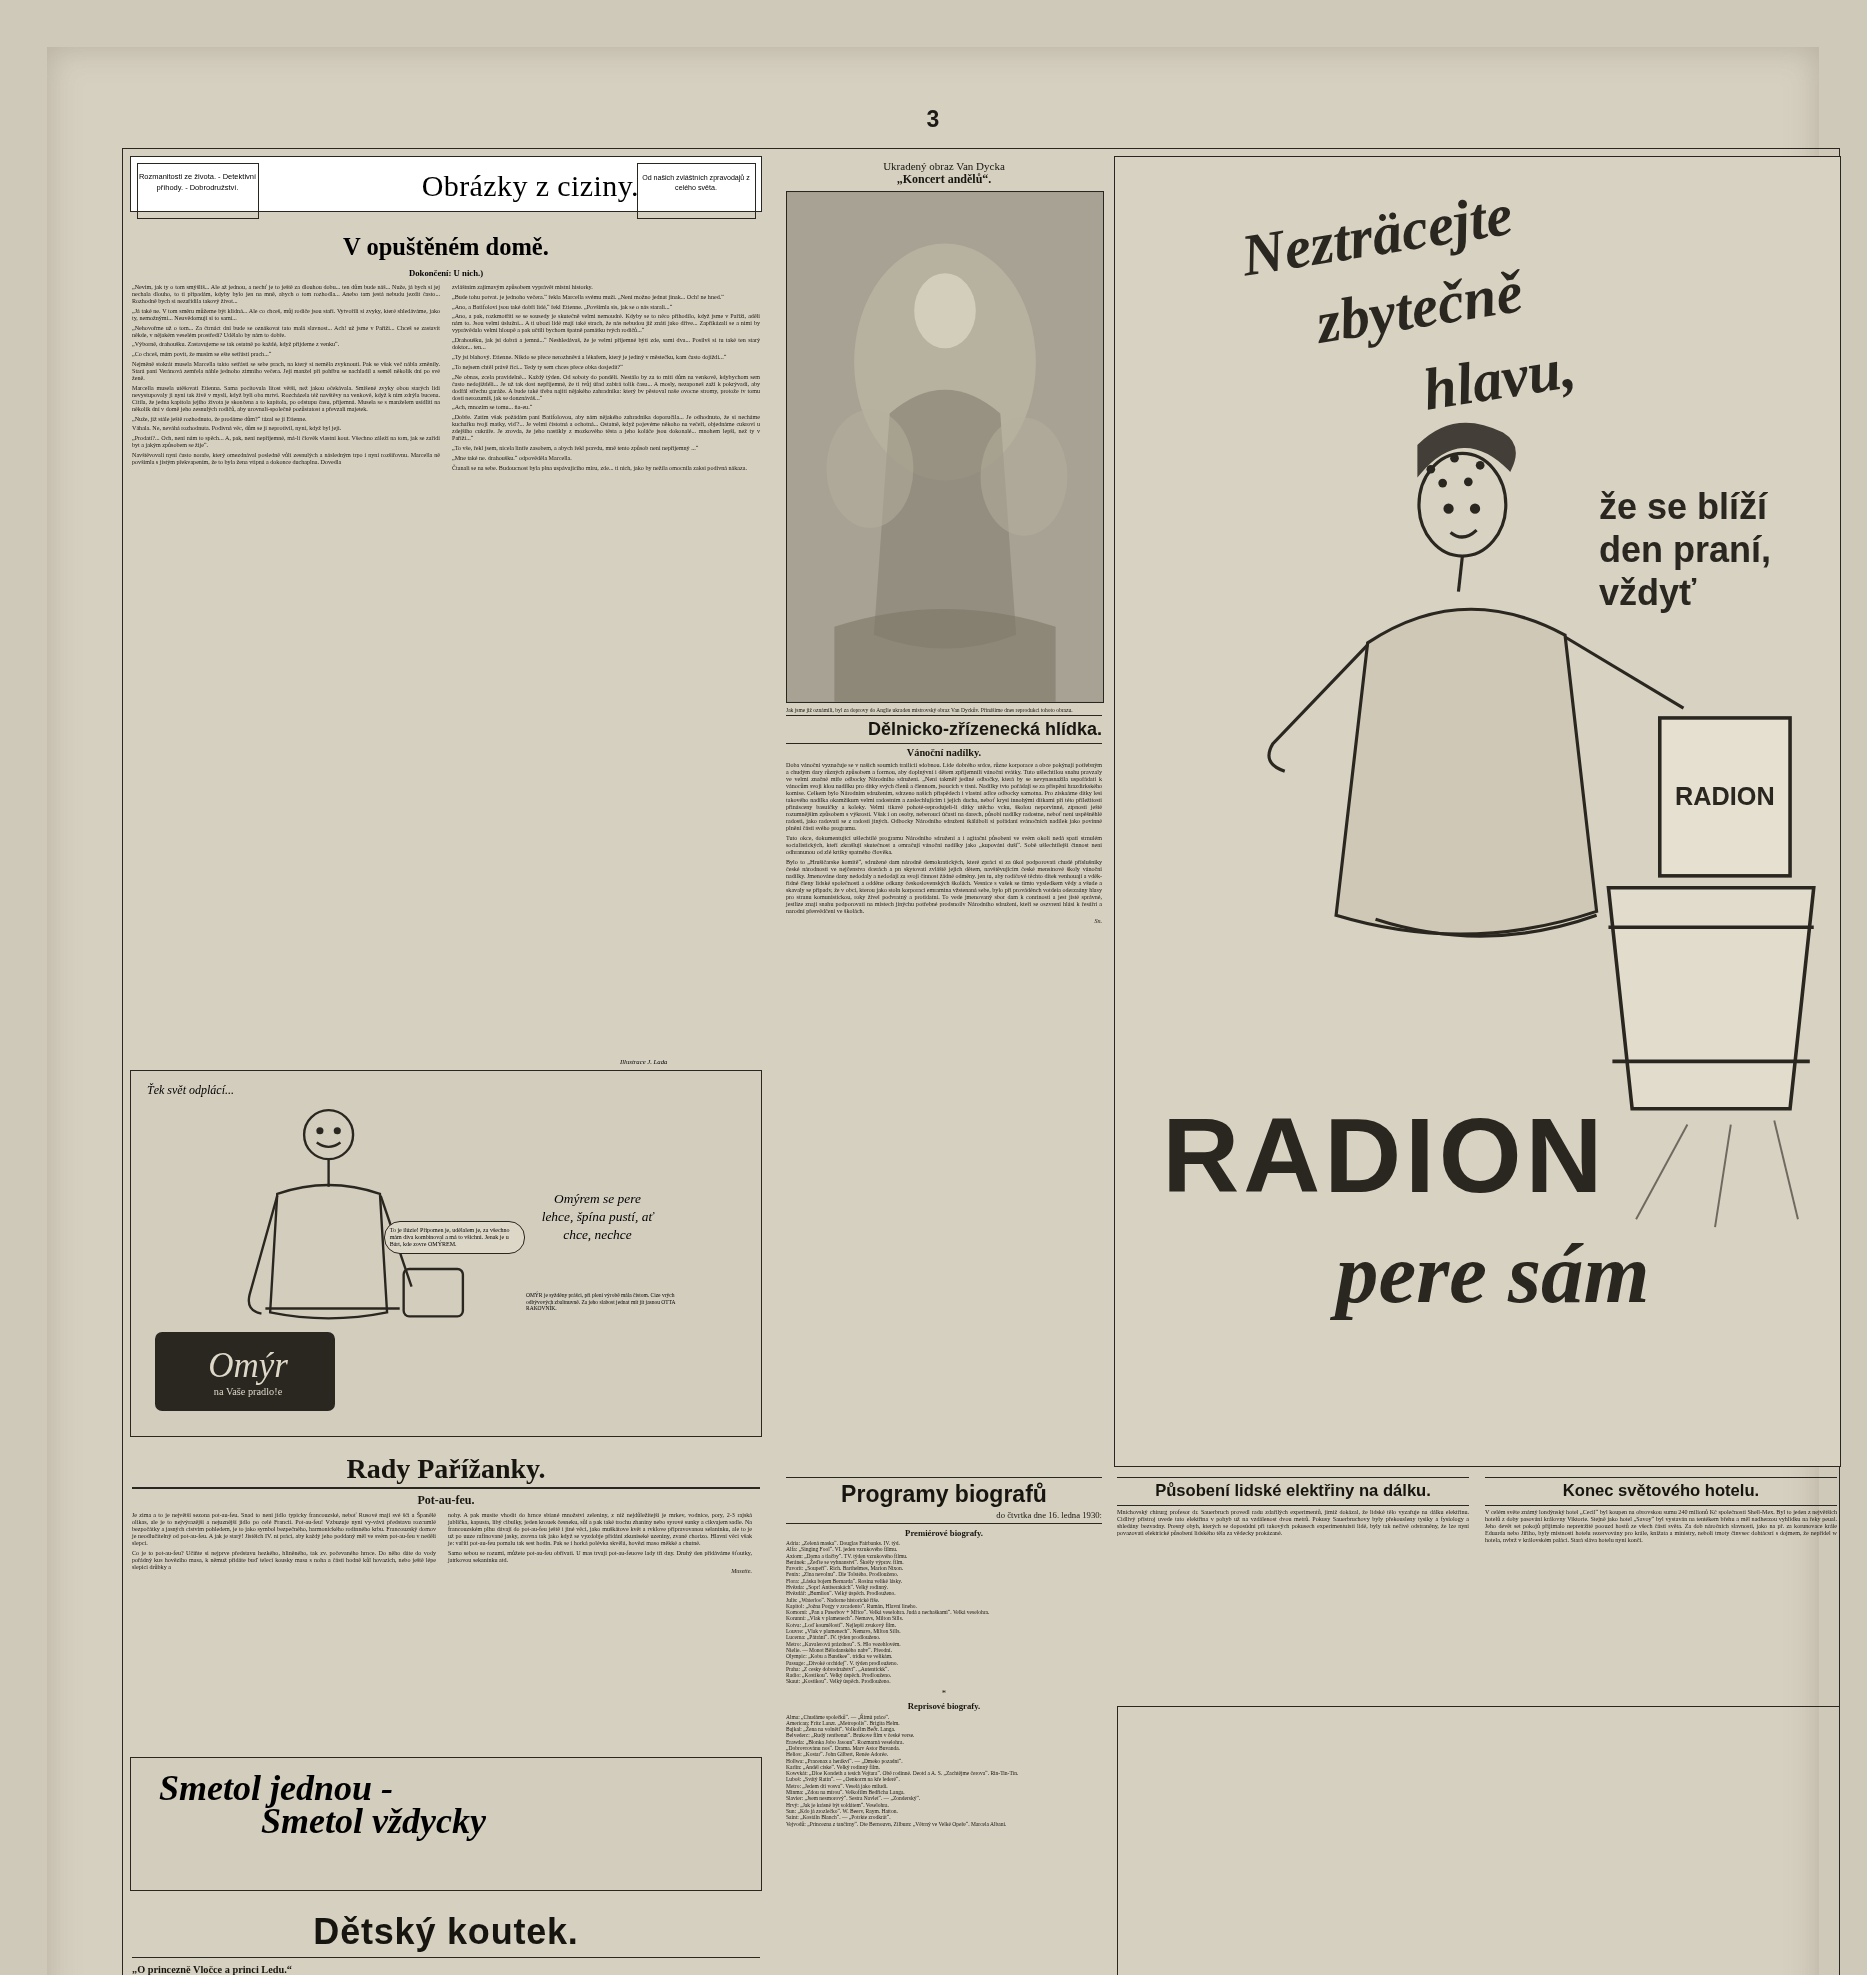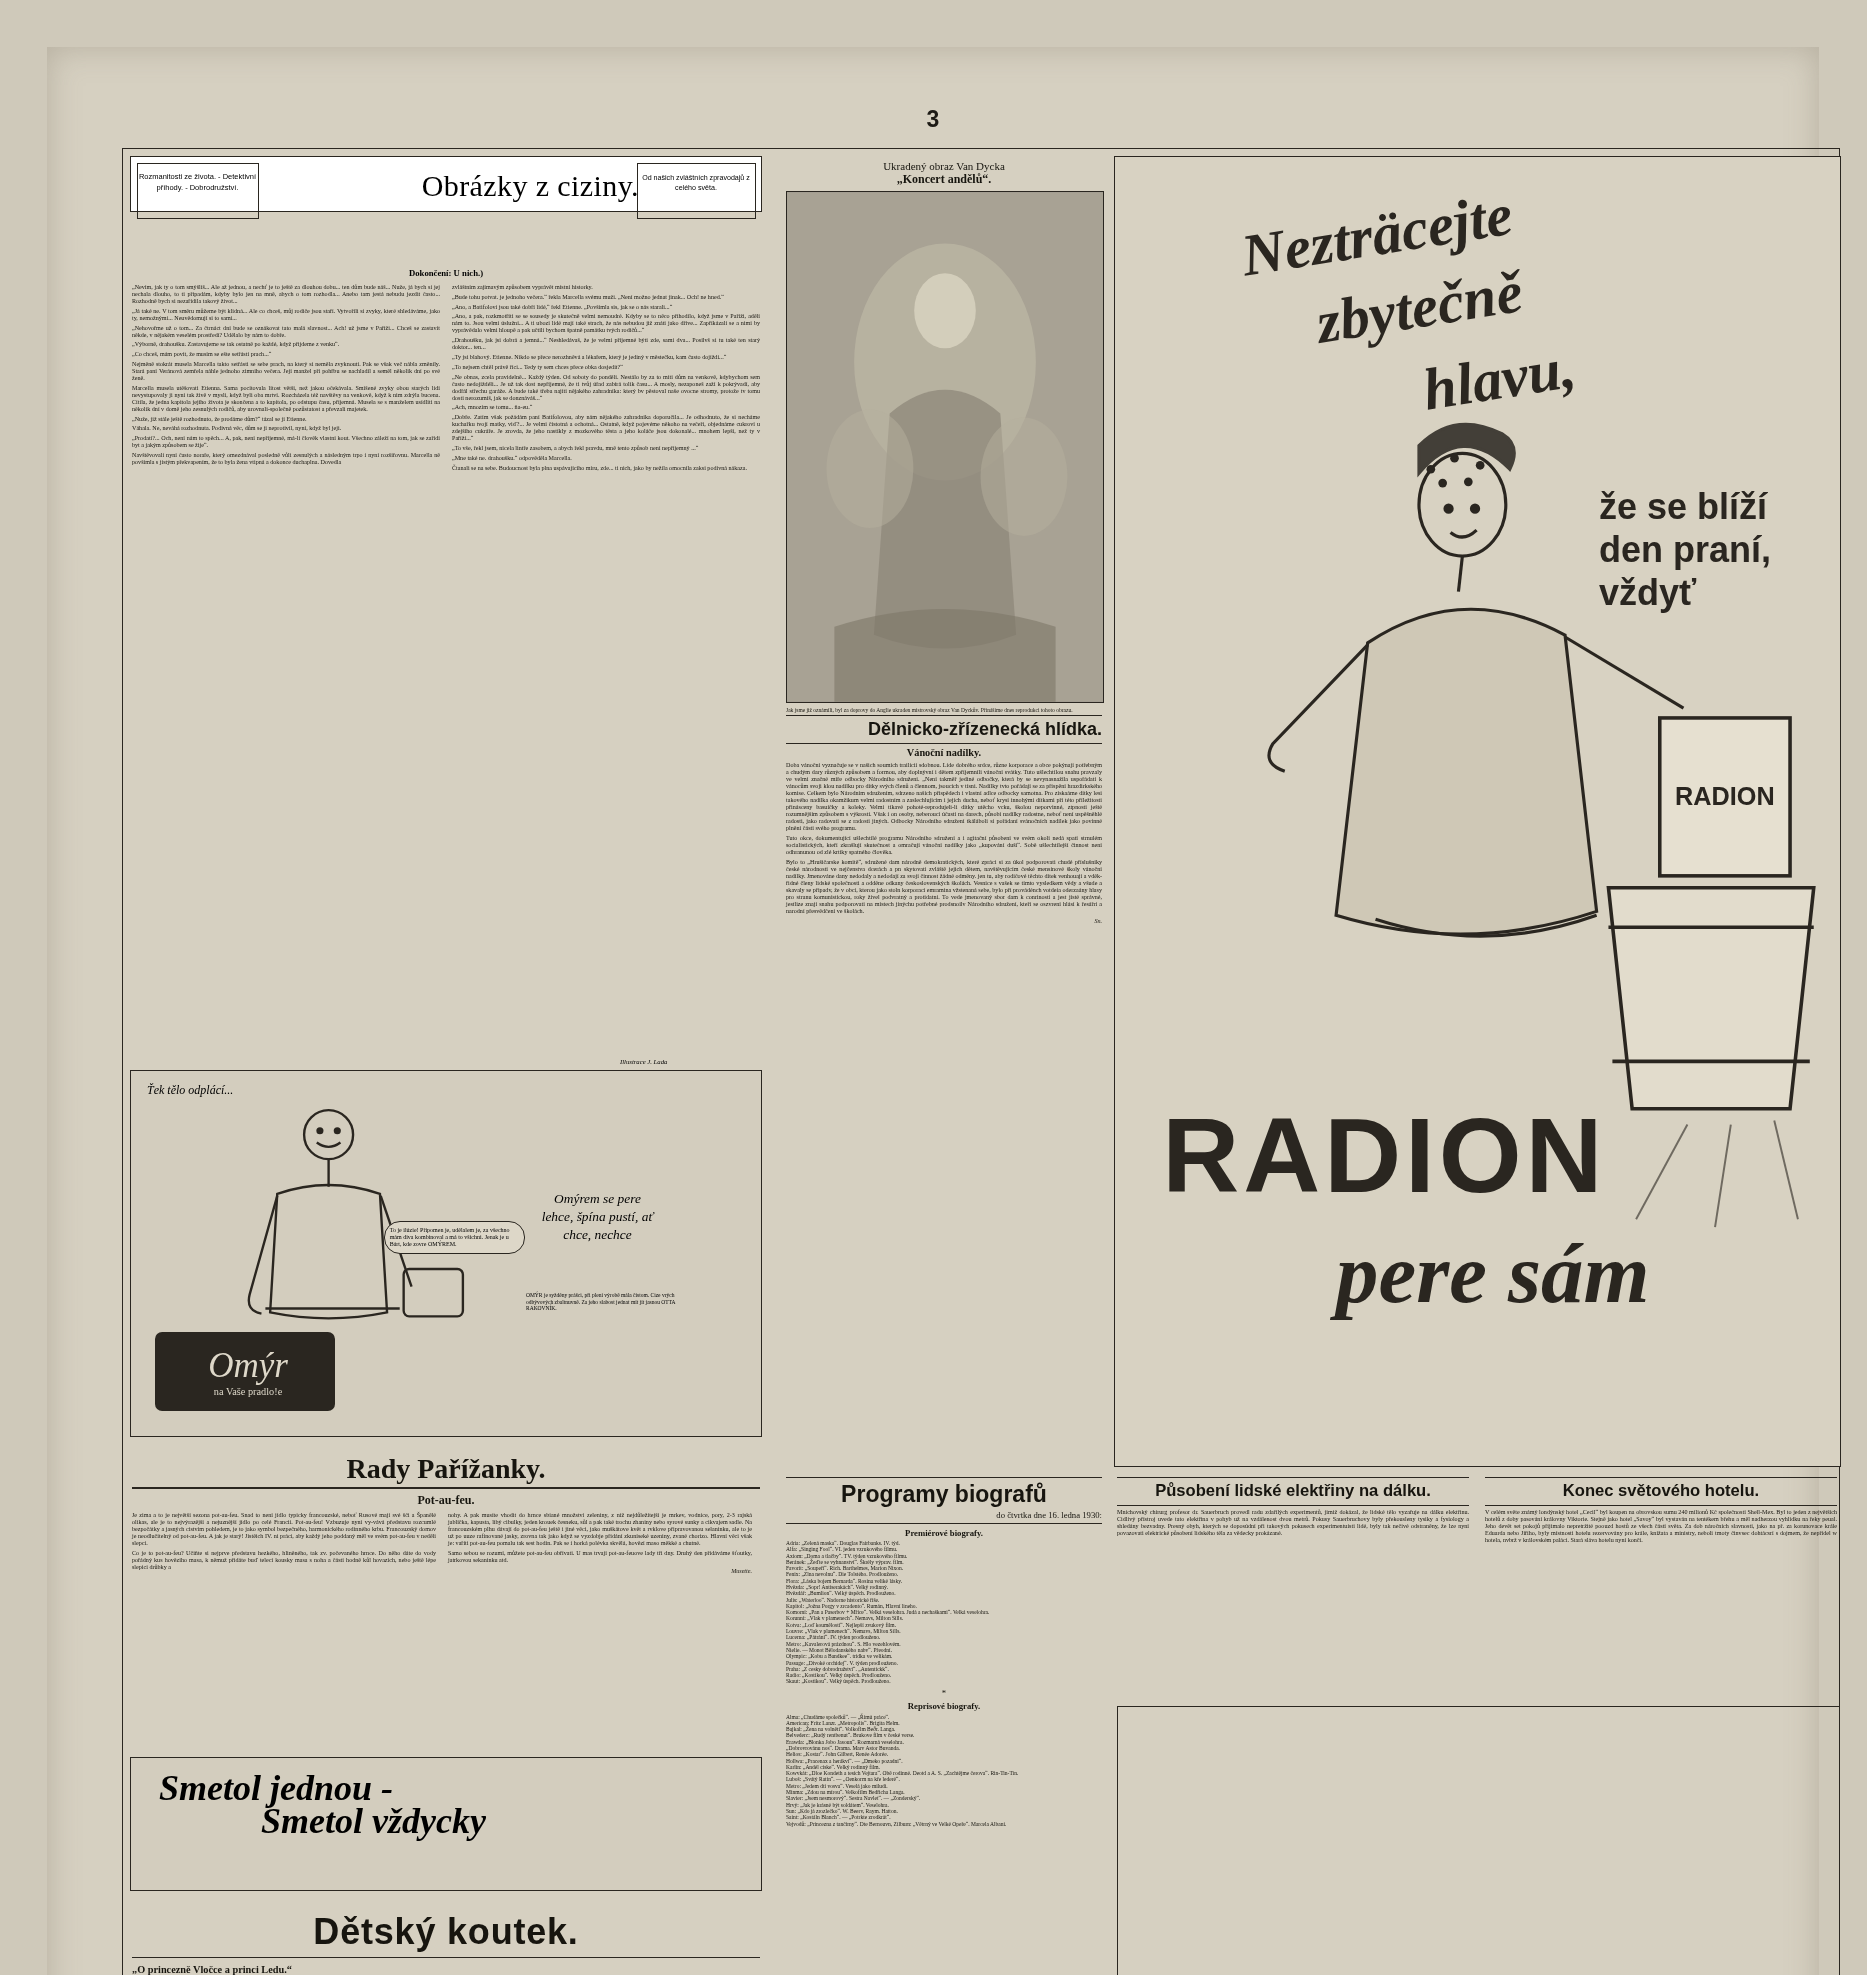--- a/index.html
+++ b/index.html
@@ -60,20 +60,21 @@
     <div class="pagenum">3</div>
 
     <div class="frame"></div>
 
     <div class="masthead">
       <div class="mast-left">Rozmanitosti ze života. - Detektivní příhody. - Dobrodružství.</div>
       <div class="mast-title">Obrázky z ciziny.</div>
       <div class="mast-right">Od našich zvláštních zpravodajů z celého světa.</div>
     </div>
 
+    <div class="h-opust">V opuštěném domě.</div>
     <div class="dokonceni">Dokončení: U nich.)</div>
 
     <div class="col just tiny" style="left:85px;top:237px;width:308px;">
       <p style="margin:0 0 2.8px 0;">„Nevím, jak ty o tom smýšlíš... Ale až jednou, a nechť je to ještě za dlouhou dobu... ten dům bude náš... Nuže, já bych si jej nechala dlouho, to ti připadám, kdyby bylo jen na mně, abych o tom rozhodla... Anebo tam jestá nebudu jezdit často... Rozhodně bych si nezařídila takový život...</p>
       <p style="margin:0 0 2.8px 0;">„Já také ne. V tom směru můžeme být klidná... Ale co chceš, můj rodiče jsou staří. Vytvořili si zvyky, které shledáváme, jako ty, nemožnými... Neuvědomují si to sami...</p>
       <p style="margin:0 0 2.8px 0;">„Nehovořme už o tom... Za čtrnáct dní bude se oznákovat tato malá slavnost... Ach! už jsme v Paříži... Chceš se zastavit někde, v nějakém veselém prostředí? Udělalo by nám to dobře.</p>
       <p style="margin:0 0 2.8px 0;">„Výborně, drahoušku. Zastavujeme se tak ostatně po každé, když přijdeme z venku“.</p>
       <p style="margin:0 0 2.8px 0;">„Co chceš, mám povít, že musím se ešte setřásti prach...“</p>
       <p style="margin:0 0 2.8px 0;">Nejměně stokrát musela Marcella takto setřásti se sebe prach, na který si neměla zvyknouti. Pak se však več nábla změnily. Stará paní Veránová zemřela náhle jednoho zimního večera. Její manžel při pohřbu se nachladil a seměl několik dní po své ženě.</p>
       <p style="margin:0 0 2.8px 0;">Marcella musela utěšovati Etienna. Sama pocítovala lítost větší, než jakou očekávala. Smíšené zvyky obou starých lidí nevystupovaly ji nyní tak živě v mysli, když byli oba mrtví. Rozcházela též navštěvy na venkově, když k nim zdrýla bucena. Cítila, že jedna kapitola jejího života je skončena a to kapitola, po odstupu času, příjemná. Musela se s manželem usídliti na několik dní v domě jeho zesnulých rodičů, aby urovnali-společně pozůstatost a převzali majetek.</p>
@@ -95,21 +96,21 @@
       <p style="margin:0 0 2.8px 0;">„Ne obnas, zcela pravidelně... Každý týden. Od soboty do pondělí. Nestálo by za to míti dům na venkově, kdybychom sem často nedojíždéli... Je už tak dost nepříjemné, že ti tvůj úřad zabírá tolik času... A mosly, nezaponeš zaží k pokrývadí, aby dodřál střechu garáže. A bude také třeba najíti nějakého zahradníka: který bv pěstoval naše ovocne stromy, protože tv tomu dosti nerozumíš, jak se donznáváš...“</p>
       <p style="margin:0 0 2.8px 0;">„Ach, mnozím se tomu... ňa-eu.“</p>
       <p style="margin:0 0 2.8px 0;">„Dobře. Zatím však požádám paní Batifolovou, aby nám nějakého zahradníka doporučila... Je odhodnuto, že si necháme kuchařku tvojí matky, viď?... Je velmi čistotná a ochotná... Ostatně, když pojevéme někoho na večeři, objednáme cukroví u zdejšího cukráře. Je zrovda, že jeho nastíkly z mozkového těsta a jeho koláče jsou dokonalé... mnohem lepší, než ty v Paříži...“</p>
       <p style="margin:0 0 2.8px 0;">„To vše, řekl jsem, nicela lintře zasobem, a abych řekl pravdu, mně tento způsob není nepříjemný ...“</p>
       <p style="margin:0 0 2.8px 0;">„Mne také ne. drahoušku.“ odpověděla Marcella.</p>
       <p style="margin:0 0 2.8px 0;">Čtanali se na sebe. Budoucnost byla plna uspávajícího míru, zde... ti nich, jako by nežila omocnila zaksi podivná nákaza.</p>
       <p style="margin:0 0 2.8px 0;"></p>
     </div>
 
     <div class="omyr">
-      <div style="position:absolute;left:16px;top:12px;font-size:12px;font-style:italic;font-family:'Liberation Serif',serif;">Ťek tělo odplácí...</div>
+      <div style="position:absolute;left:16px;top:12px;font-size:12px;font-style:italic;font-family:'Liberation Serif',serif;">Ťek svět odplácí...</div>
 
       <svg width="395" height="245" style="position:absolute;left:87px;top:32px;" viewBox="0 0 1000 620">
         <circle cx="280" cy="80" r="62" fill="none" stroke="#2a2620" stroke-width="6"></circle>
         <circle cx="258" cy="70" r="9" fill="#2a2620"></circle>
         <circle cx="302" cy="70" r="9" fill="#2a2620"></circle>
         <path d="M250 100 q30 22 60 0" stroke="#2a2620" stroke-width="6" fill="none"></path>
         <path d="M280 142 l0 70" stroke="#2a2620" stroke-width="6"></path>
         <path d="M150 230 q130 -45 260 0 l18 300 q-148 30 -296 0 z" fill="none" stroke="#2a2620" stroke-width="6"></path>
         <path d="M150 235 l-70 250 q-10 40 30 48" stroke="#2a2620" stroke-width="6" fill="none"></path>
         <path d="M412 235 l78 230" stroke="#2a2620" stroke-width="6" fill="none"></path>

